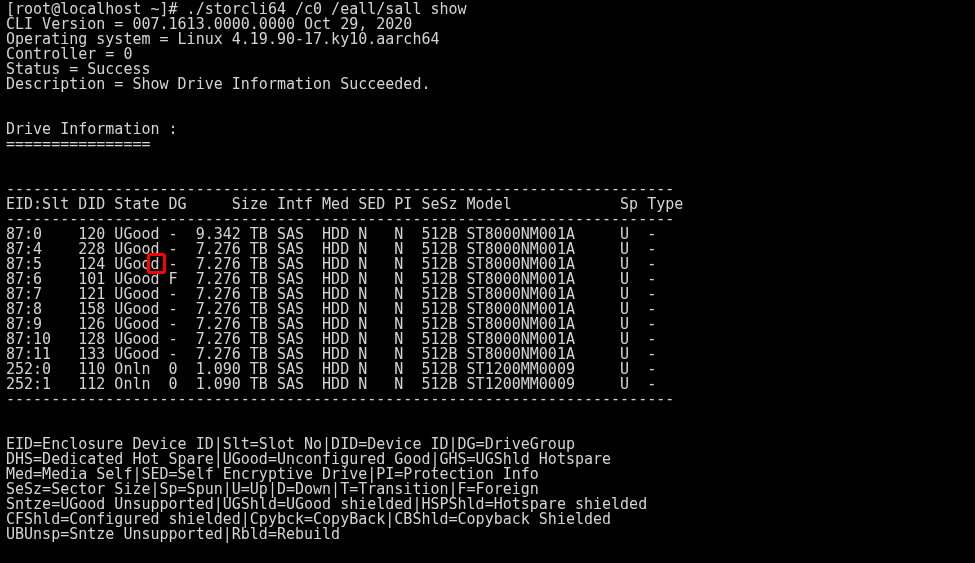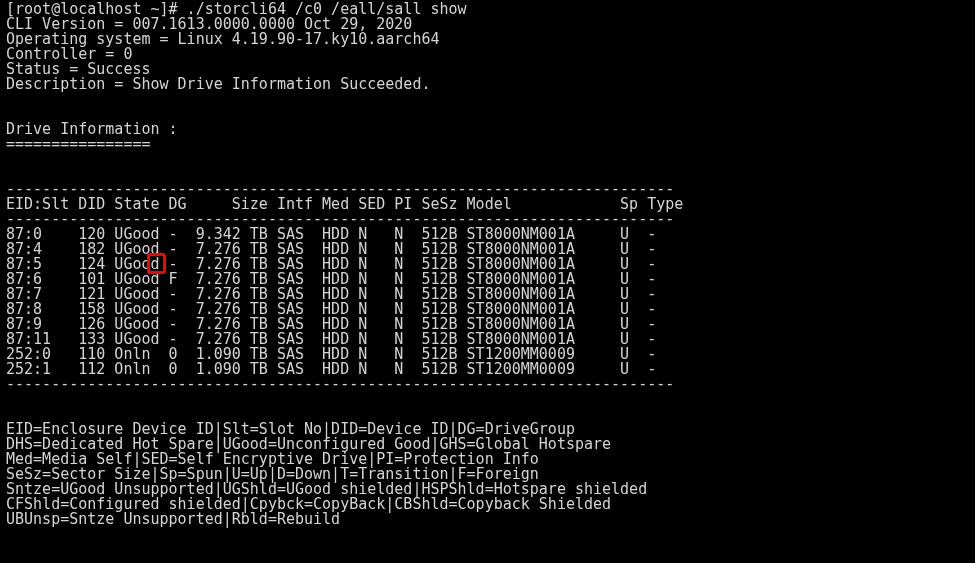--- a/index.html
+++ b/index.html
@@ -73,37 +73,38 @@
   <div class="line">================</div>
 
   <div class="blank">&nbsp;</div>
   <div class="blank">&nbsp;</div>
 
   <div class="line">--------------------------------------------------------------------------</div>
   <div class="line">EID:Slt DID State DG     Size Intf Med SED PI SeSz Model            Sp Type</div>
   <div class="line">--------------------------------------------------------------------------</div>
 
   <div class="line">87:0    120 UGood -  9.342 TB SAS  HDD N   N  512B ST8000NM001A     U  -</div>
-  <div class="line">87:4    182 UGood -  7.276 TB SAS  HDD N   N  512B ST8000NM001A     U  -</div>
+  <div class="line">87:4    228 UGood -  7.276 TB SAS  HDD N   N  512B ST8000NM001A     U  -</div>
   <div class="line">87:5    124 UGood -  7.276 TB SAS  HDD N   N  512B ST8000NM001A     U  -</div>
   <div class="line">87:6    101 UGood F  7.276 TB SAS  HDD N   N  512B ST8000NM001A     U  -</div>
   <div class="line">87:7    121 UGood -  7.276 TB SAS  HDD N   N  512B ST8000NM001A     U  -</div>
   <div class="line">87:8    158 UGood -  7.276 TB SAS  HDD N   N  512B ST8000NM001A     U  -</div>
   <div class="line">87:9    126 UGood -  7.276 TB SAS  HDD N   N  512B ST8000NM001A     U  -</div>
+  <div class="line">87:10   128 UGood -  7.276 TB SAS  HDD N   N  512B ST8000NM001A     U  -</div>
   <div class="line">87:11   133 UGood -  7.276 TB SAS  HDD N   N  512B ST8000NM001A     U  -</div>
   <div class="line">252:0   110 Onln  0  1.090 TB SAS  HDD N   N  512B ST1200MM0009     U  -</div>
   <div class="line">252:1   112 Onln  0  1.090 TB SAS  HDD N   N  512B ST1200MM0009     U  -</div>
 
   <div class="line">--------------------------------------------------------------------------</div>
 
   <div class="blank">&nbsp;</div>
   <div class="blank">&nbsp;</div>
 
   <div class="line">EID=Enclosure Device ID|Slt=Slot No|DID=Device ID|DG=DriveGroup</div>
-  <div class="line">DHS=Dedicated Hot Spare|UGood=Unconfigured Good|GHS=Global Hotspare</div>
+  <div class="line">DHS=Dedicated Hot Spare|UGood=Unconfigured Good|GHS=UGShld Hotspare</div>
   <div class="line">Med=Media Self|SED=Self Encryptive Drive|PI=Protection Info</div>
   <div class="line">SeSz=Sector Size|Sp=Spun|U=Up|D=Down|T=Transition|F=Foreign</div>
   <div class="line">Sntze=UGood Unsupported|UGShld=UGood shielded|HSPShld=Hotspare shielded</div>
   <div class="line">CFShld=Configured shielded|Cpybck=CopyBack|CBShld=Copyback Shielded</div>
   <div class="line">UBUnsp=Sntze Unsupported|Rbld=Rebuild</div>
 
   <div class="highlight-box"></div>
 
 </div>
 

